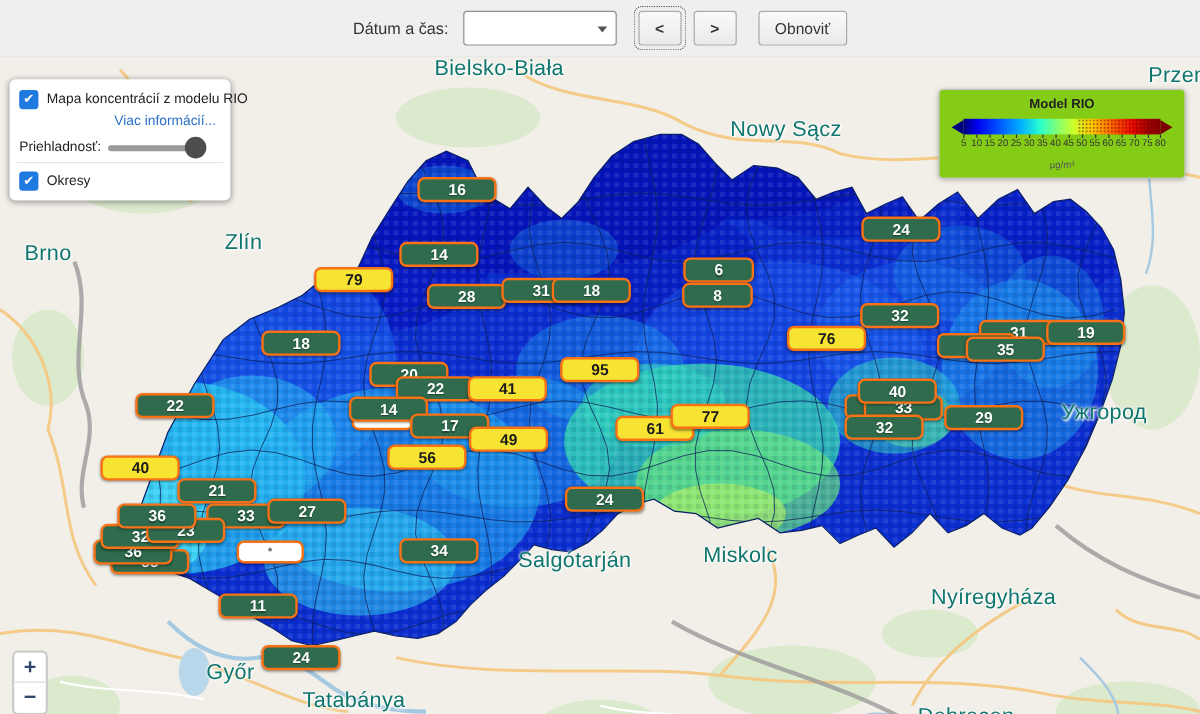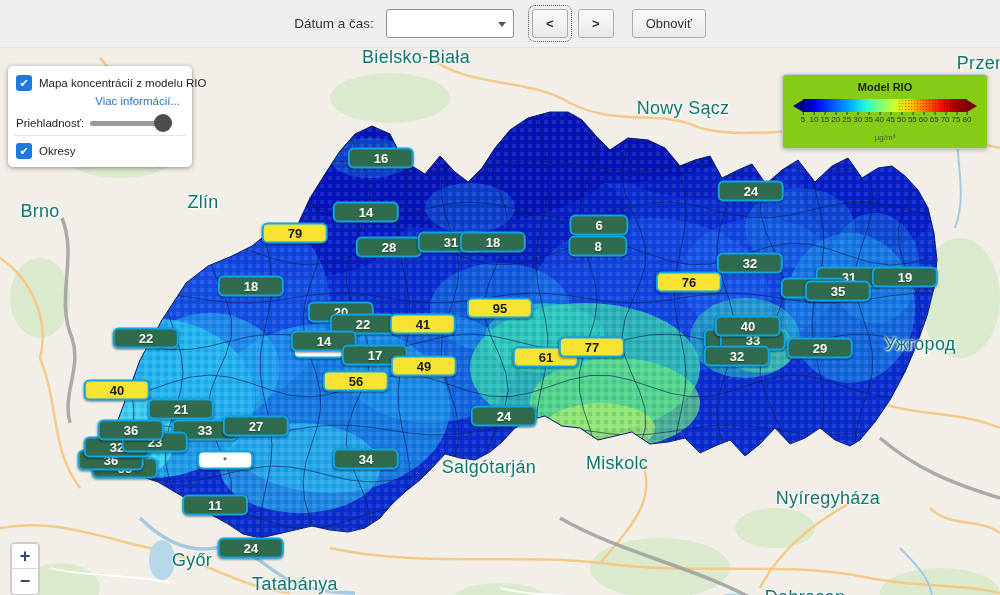--- a/index.html
+++ b/index.html
@@ -25,21 +25,21 @@
 
   
   .map { position:relative; width:1000px; height:547px; background:#f2efe9; overflow:hidden; cursor:grab; }
   .map svg { position:absolute; left:0; top:0; z-index:0; }
 
   .city { position:absolute; transform:translate(-50%,-50%); color:#0f766e; font-size:18px;
           letter-spacing:.3px; white-space:nowrap; z-index:2;
           text-shadow:0 0 2px #fff,0 0 3px #fff,1px 1px 2px #fff;text-align:right; }
 
   .badge { position:absolute; transform:translate(-50%,-50%); font-size:13px; font-weight:bold;
-           line-height:15px; padding:1px 24px; border:2px solid #0ea5e9; border-radius:6px;
+           line-height:15px; padding:1px 24px; border:2px solid #f97316; border-radius:6px;
            box-shadow:0 1px 2px rgba(0,0,0,.35); cursor:pointer; z-index:10; }
   .badge.green  { background:#2f6b4c; color:#fff; text-shadow:0 1px 1px rgba(0,0,0,.4); }
   .badge.yellow { background:#f7e331; color:#1b1b1b; }
   .badge.white  { background:#fff; color:#555; min-width:38px; min-height:19px;
                   font-size:9px; line-height:13px; text-align:center; }
 
   
   .panel { position:absolute; left:8px; top:18px; z-index:600; background:#fff; border-radius:5px;
            box-shadow:0 1px 5px rgba(0,0,0,.4); padding:9px 10px 8px 8px; width:184px; }
   .prow { display:flex; align-items:center; gap:7px; white-space:nowrap; }
@@ -217,26 +217,26 @@
           <path d="M90,383.0 L110,379.9 L130,377.6 L150,377.1 L170,378.5 L190,381.4 L210,384.5 L230,386.6 L250,386.9 L270,385.1 L290,382.2 L310,379.1 L330,377.2 L350,377.3 L370,379.2 L390,382.2 L410,385.2 L430,386.9 L450,386.6 L470,384.5 L490,381.3 L510,378.5 L530,377.1 L550,377.6 L570,379.9 L590,383.1 L610,385.8 L630,387.0 L650,386.2 L670,383.7 L690,380.5 L710,377.9 L730,377.0 L750,378.1 L770,380.7 L790,383.9 L810,386.3 L830,387.0 L850,385.7 L870,382.9 L890,379.7 L910,377.5 L930,377.1"></path>
           <path d="M90,418.4 L110,421.5 L130,426.4 L150,431.1 L170,433.8 L190,433.3 L210,430.0 L230,425.0 L250,420.4 L270,418.1 L290,419.0 L310,422.6 L330,427.7 L350,432.1 L370,434.0 L390,432.7 L410,428.7 L430,423.7 L450,419.5 L470,418.0 L490,419.7 L510,423.9 L530,429.0 L550,432.8 L570,434.0 L590,431.9 L610,427.4 L630,422.4 L650,418.8 L670,418.1 L690,420.6 L710,425.2 L730,430.2 L750,433.4 L770,433.7 L790,430.9 L810,426.1 L830,421.3 L850,418.3 L870,418.5 L890,421.7 L910,426.6 L930,431.3"></path>
           <path d="M90,478.3 L110,481.0 L130,479.2 L150,473.8 L170,466.8 L190,461.1 L210,459.0 L230,461.3 L250,467.1 L270,474.0 L290,479.4 L310,480.9 L330,478.1 L350,472.0 L370,465.1 L390,460.2 L410,459.2 L430,462.5 L450,468.9 L470,475.7 L490,480.2 L510,480.6 L530,476.8 L550,470.2 L570,463.5 L590,459.5 L610,459.7 L630,464.0 L650,470.8 L670,477.2 L690,480.8 L710,480.0 L730,475.2 L750,468.3 L770,462.1 L790,459.1 L810,460.4 L830,465.6 L850,472.6 L870,478.5 L890,481.0 L910,479.1 L930,473.5"></path>
         </g>
     </g>
     <polygon points="100,414 118,372 140,312 162,272 186,235 208,218 232,208 252,198 268,185 285,182 298,176 310,150 325,126 340,103 355,86 372,78 390,86 400,106 412,118 425,126 440,108 455,124 468,134 482,120 495,100 510,82 528,70 550,64 568,64 582,72 596,88 610,102 628,90 648,92 665,100 680,118 695,112 710,108 722,130 738,122 752,116 766,136 782,122 798,112 815,134 832,118 848,110 862,130 878,120 892,118 905,128 918,142 928,160 934,185 937,212 934,240 927,268 917,296 905,324 890,352 875,374 860,392 850,398 835,392 820,380 805,390 790,396 775,380 760,396 745,408 730,392 715,398 700,405 685,390 668,394 650,396 632,384 615,388 598,392 580,380 562,378 545,368 530,372 515,380 502,394 490,404 475,412 460,410 445,406 432,420 420,432 405,444 392,456 380,470 365,480 348,484 330,482 312,478 295,482 278,486 260,490 243,486 228,476 210,466 192,454 175,444 158,434 140,428 122,422 108,418" fill="none" stroke="#0a1f66" stroke-width="1"></polygon>
   </svg>
 
   <div id="city-layer">
       <span class="city" style="left: 416px; top: 9px;">Bielsko-Biała</span>
-      <span class="city" style="left: 655px; top: 60px; margin-left: 28px;">Nowy Sącz</span>
+      <span class="city" style="left: 655px; top: 60px;">Nowy Sącz</span>
       <span class="city" style="left: 995px; top: 15px;">Przemyśl</span>
       <span class="city" style="left: 40px; top: 163px;">Brno</span>
       <span class="city" style="left: 203px; top: 154px;">Zlín</span>
       <span class="city" style="left: 920px; top: 296px;">Ужгород</span>
-      <span class="city" style="left: 489px; top: 419px;">Salgótarján</span>
+      <span class="city" style="left: 479px; top: 419px;">Salgótarján</span>
       <span class="city" style="left: 617px; top: 415px;">Miskolc</span>
       <span class="city" style="left: 828px; top: 450px;">Nyíregyháza</span>
       <span class="city" style="left: 192px; top: 512px;">Győr</span>
       <span class="city" style="left: 295px; top: 536px;">Tatabánya</span>
       <span class="city" style="left: 805px; top: 549px;">Debrecen</span>
     </div>
   <div id="badge-layer">
       <div class="badge green" style="left: 381px; top: 110px; z-index: 10;">16</div>
       <div class="badge green" style="left: 366px; top: 164px; z-index: 11;">14</div>
       <div class="badge yellow" style="left: 295px; top: 185px; z-index: 12;">79</div>

